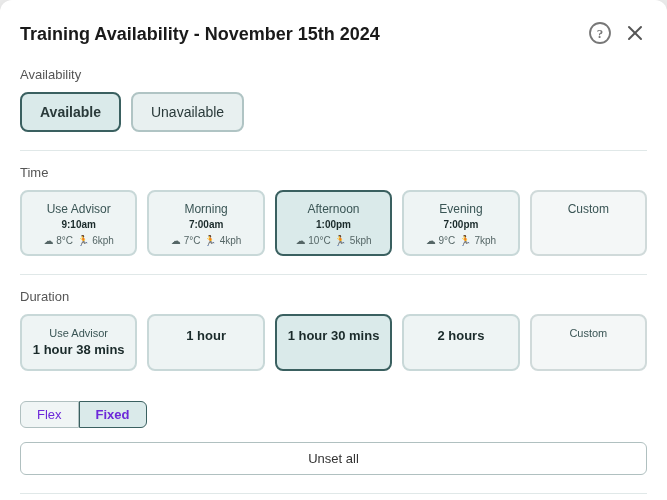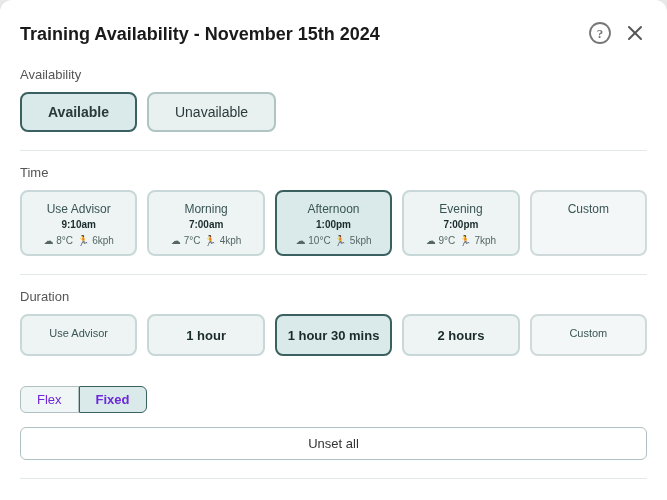--- a/index.html
+++ b/index.html
@@ -56,21 +56,21 @@
     }
     
     .availability-row {
       display: flex;
       gap: 10px;
     }
     .avail-btn {
       border-radius: 8px;
       border: 2px solid #b0c4c4;
       background: #e8f0f0;
-      padding: 10px 26px;
+      padding: 10px 18px;
       font-size: 14px;
       font-weight: 500;
       cursor: pointer;
       color: #2a3a3a;
     }
     .avail-btn.selected {
       border: 2.5px solid #3a6060;
       background: #daeaea;
       font-weight: 700;
     }
@@ -284,20 +284,21 @@
   </div>
 
   <div class="divider"></div>
 
   <div class="section">
     <div class="section-label">Duration</div>
     <div class="cards-row">
 
       <div class="dur-card">
         <div class="dur-title">Use Advisor</div>
+        <div class="dur-value">1 hour 38 mins</div>
       </div>
 
       <div class="dur-card">
         <div class="dur-value">1 hour</div>
       </div>
 
       <div class="dur-card selected">
         <div class="dur-value">1 hour 30 mins</div>
       </div>
 

